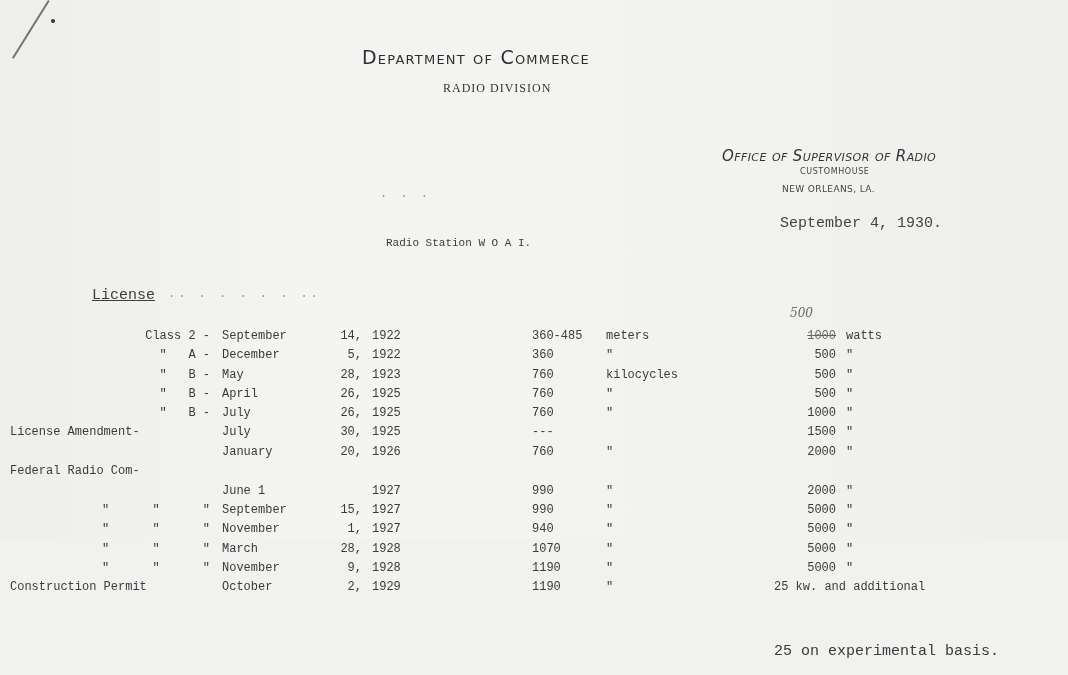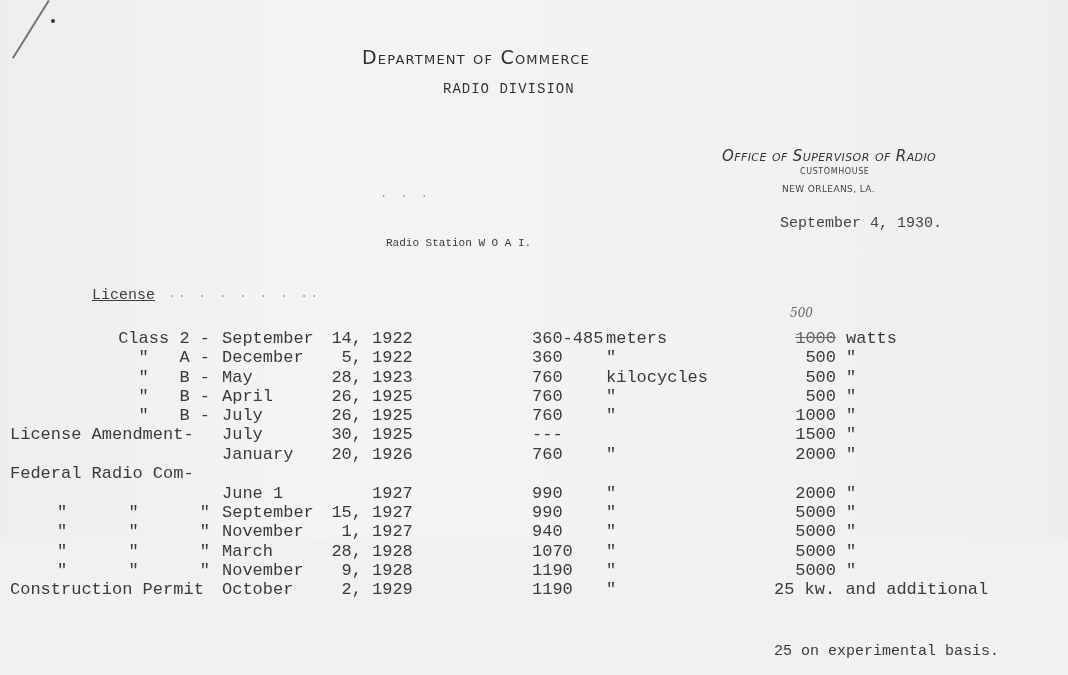--- a/index.html
+++ b/index.html
@@ -20,35 +20,35 @@
     left: 48px; opacity: .8;
   }
   .mark-dot { position:absolute; left:51px; top:19px; width:4px; height:4px; background:#333; border-radius:50%; }
   .lh1 {
     position: absolute; left: 362px; top: 46px;
     font-family: "DejaVu Sans", sans-serif; font-size: 19px; letter-spacing: 1.2px;
     font-variant: small-caps; color: #2e2e2e;
   }
   .lh2 {
     position: absolute; left: 443px; top: 81px;
-    font-family: Liberation Mono, monospace; font-size: 14px; letter-spacing: 1px;
+    font-family: Liberation Serif, serif; font-size: 12px; letter-spacing: 1px;
     color: #333;
   }
   .off1 {
     position: absolute; left: 722px; top: 147px;
     font-family: "DejaVu Sans", sans-serif; font-size: 15px; font-variant: small-caps;
     letter-spacing: .4px; color: #333; font-style: italic;
   }
   .off2 { position:absolute; left:800px; top:167px; font-family:"DejaVu Sans",sans-serif; font-size:8px; letter-spacing:.6px; color:#444; }
   .off3 { position:absolute; left:782px; top:184px; font-family:"DejaVu Sans",sans-serif; font-size:9px; letter-spacing:.4px; color:#444; }
   .date { position:absolute; left:780px; top:215px; font-size:15px; color:#444; }
   .station { position:absolute; left:386px; top:237px; font-size:11px; color:#3a3a3a; }
   .license { position:absolute; left:92px; top:287px; font-size:15px; color:#3d3d3d;text-decoration:underline; }
   .hand { position:absolute; left:790px; top:306px; font-family:"DejaVu Serif",serif; font-style:italic; font-size:12px; color:#666; }
-  .row { position:absolute; left:0; height:20px; font-size:17px; color:#3a3a3a; white-space:pre; }
+  .row { position:absolute; left:0; height:20px; font-size:12px; color:#3a3a3a; white-space:pre; }
   .c { position:absolute; top:0; white-space:pre; }
   .col-class { text-align:right; width:210px; left:0; }
   .col-month { left:222px; }
   .col-day { text-align:right; width:40px; left:322px; }
   .col-year { left:372px; }
   .col-freq { left:532px; }
   .col-unit { left:606px; }
   .col-power { text-align:right; width:80px; left:756px; }
   .col-punit { left:846px; }
   .strike { text-decoration: line-through; color:#666; }

